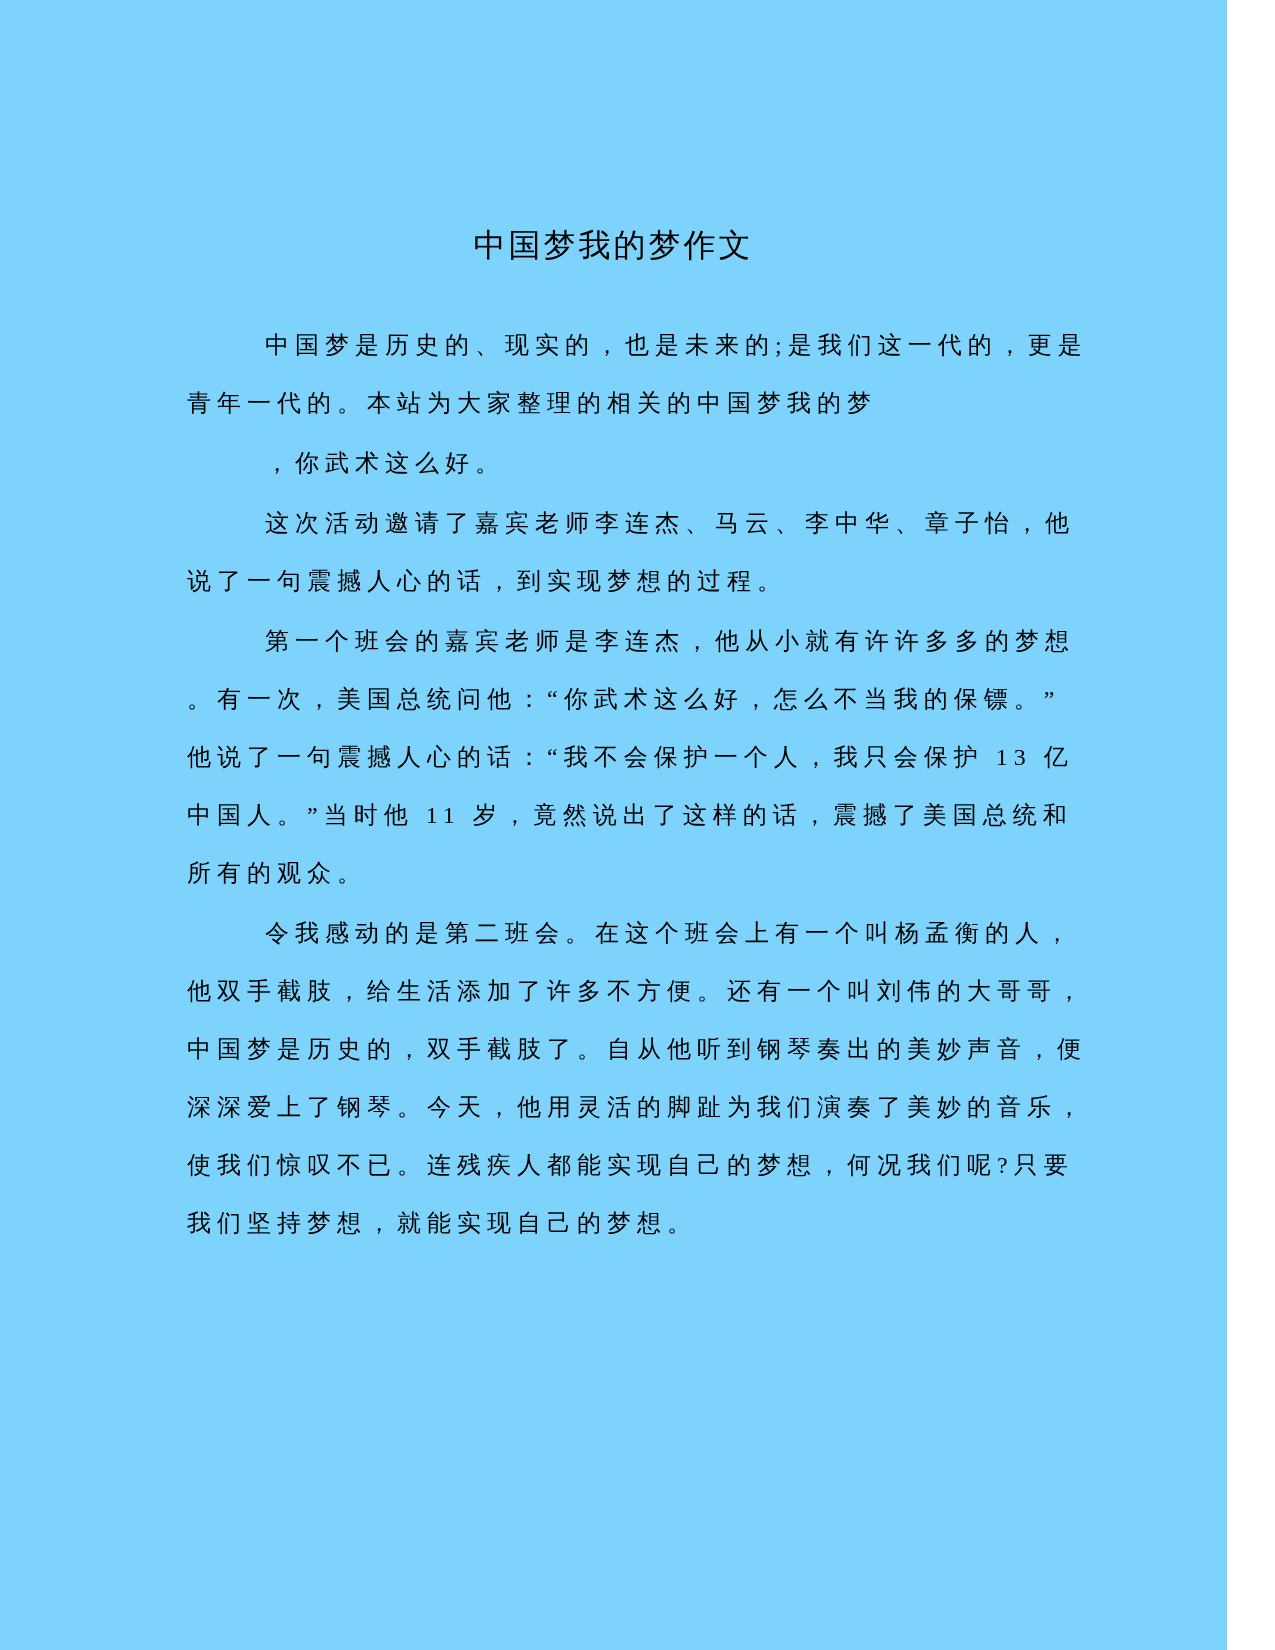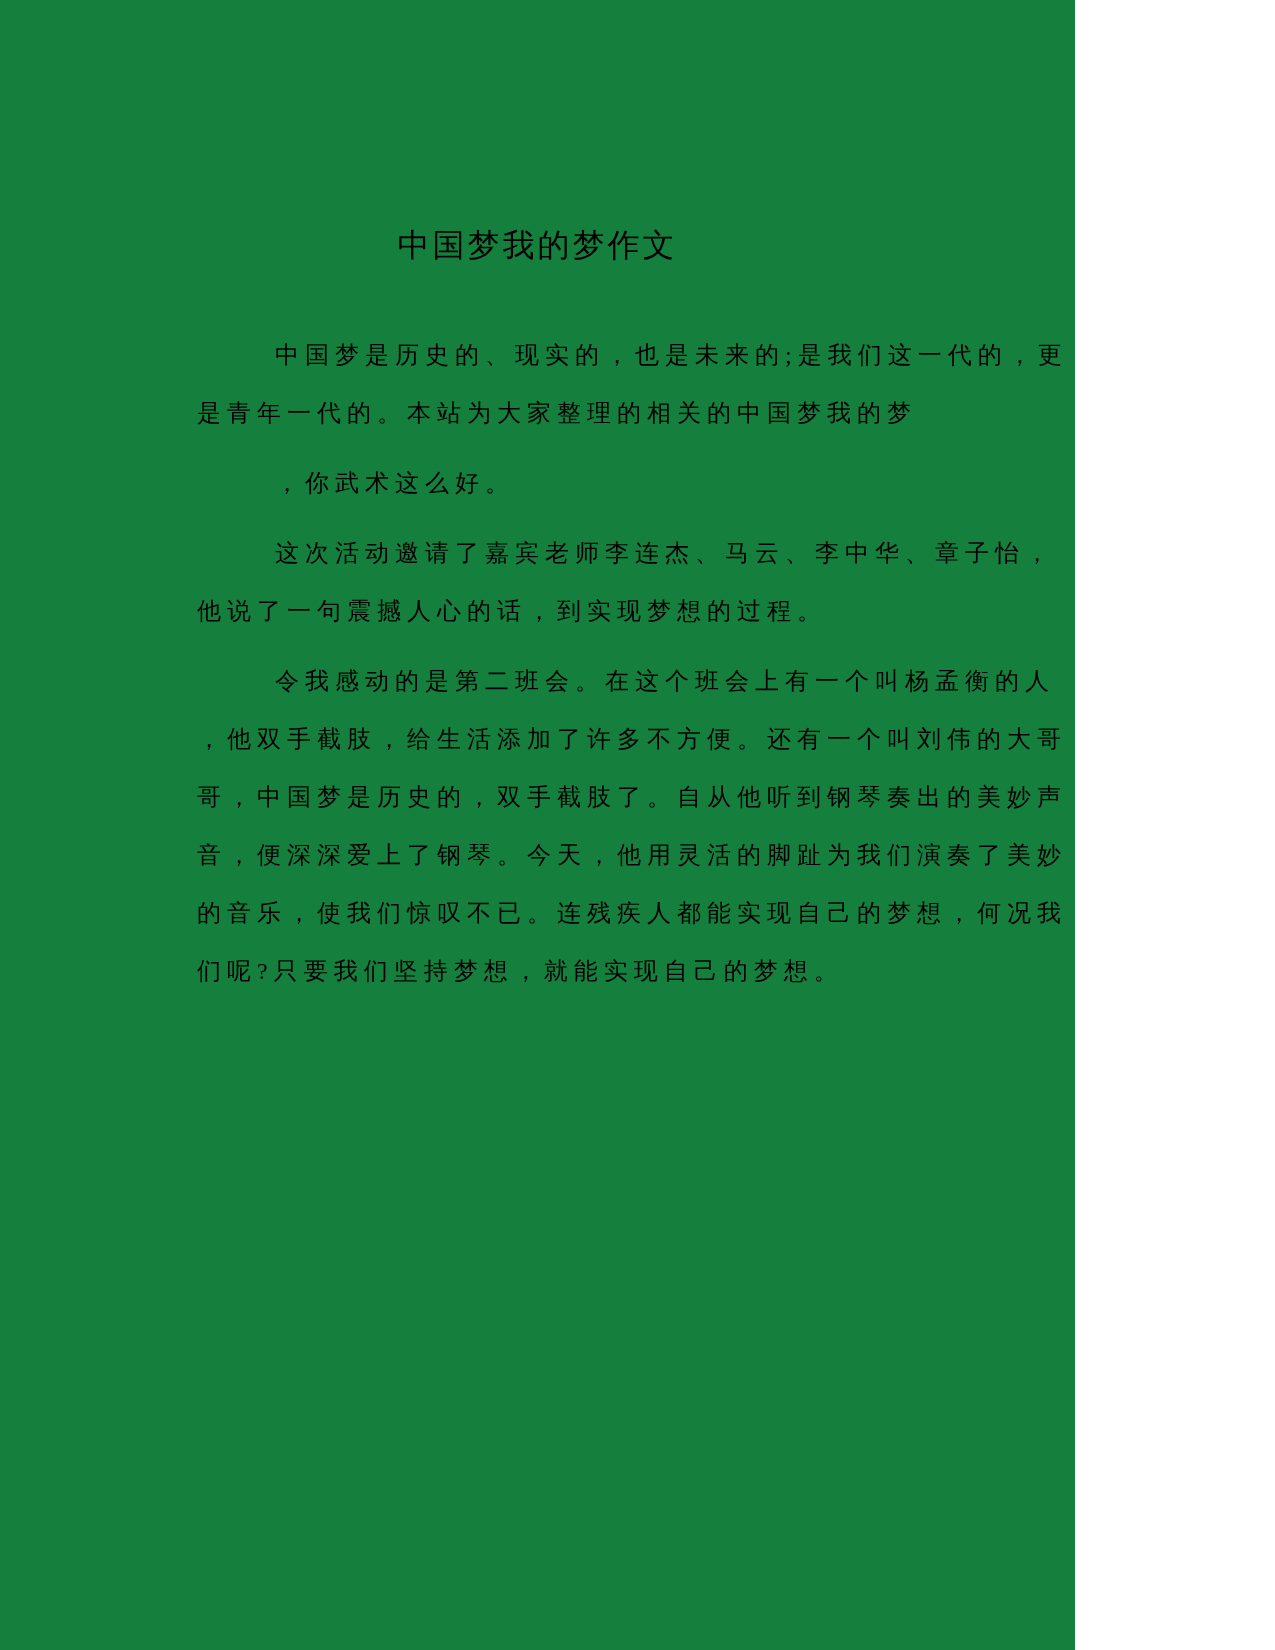--- a/index.html
+++ b/index.html
@@ -2,23 +2,23 @@
 <html><head>
 <meta charset="utf-8">
 <style>
   html, body {
     margin: 0;
     padding: 0;
     background: #ffffff;
   }
   .page {
     position: relative;
-    width: 1075px;
+    width: 1227px;
     height: 1650px;
-    background: #15803d;
+    background: #7dd3fc;
     overflow: hidden;
     color: #000000;
   }
   .doc-title {
     position: absolute;
     top: 204px;
     left: 0;
     width: 100%;
     text-align: center;
     font-family: "Liberation Sans", "DejaVu Sans", sans-serif;
@@ -38,30 +38,31 @@
     font-weight: 300;
     font-size: 24px;
     line-height: 58px;
     letter-spacing: 6px;
     text-align: left;
     color: #000000;
     word-break: break-all;
     line-break: anywhere;
   }
   .doc-body p {
-    margin: 12px;
+    margin: 2px;
     padding: 0;
     text-indent: 78px;
   }
 </style>
 </head>
 <body>
 
 <div class="page">
   <h1 class="doc-title">中国梦我的梦作文</h1>
 
   <div class="doc-body">
     <p>中国梦是历史的、现实的，也是未来的;是我们这一代的，更是青年一代的。本站为大家整理的相关的中国梦我的梦</p>
     <p>，你武术这么好。</p>
     <p>这次活动邀请了嘉宾老师李连杰、马云、李中华、章子怡，他说了一句震撼人心的话，到实现梦想的过程。</p>
+    <p>第一个班会的嘉宾老师是李连杰，他从小就有许许多多的梦想。有一次，美国总统问他：“你武术这么好，怎么不当我的保镖。”他说了一句震撼人心的话：“我不会保护一个人，我只会保护 13 亿中国人。”当时他 11 岁，竟然说出了这样的话，震撼了美国总统和所有的观众。</p>
     <p>令我感动的是第二班会。在这个班会上有一个叫杨孟衡的人，他双手截肢，给生活添加了许多不方便。还有一个叫刘伟的大哥哥，中国梦是历史的，双手截肢了。自从他听到钢琴奏出的美妙声音，便深深爱上了钢琴。今天，他用灵活的脚趾为我们演奏了美妙的音乐，使我们惊叹不已。连残疾人都能实现自己的梦想，何况我们呢?只要我们坚持梦想，就能实现自己的梦想。</p>
   </div>
 </div>
 
 </body></html>

